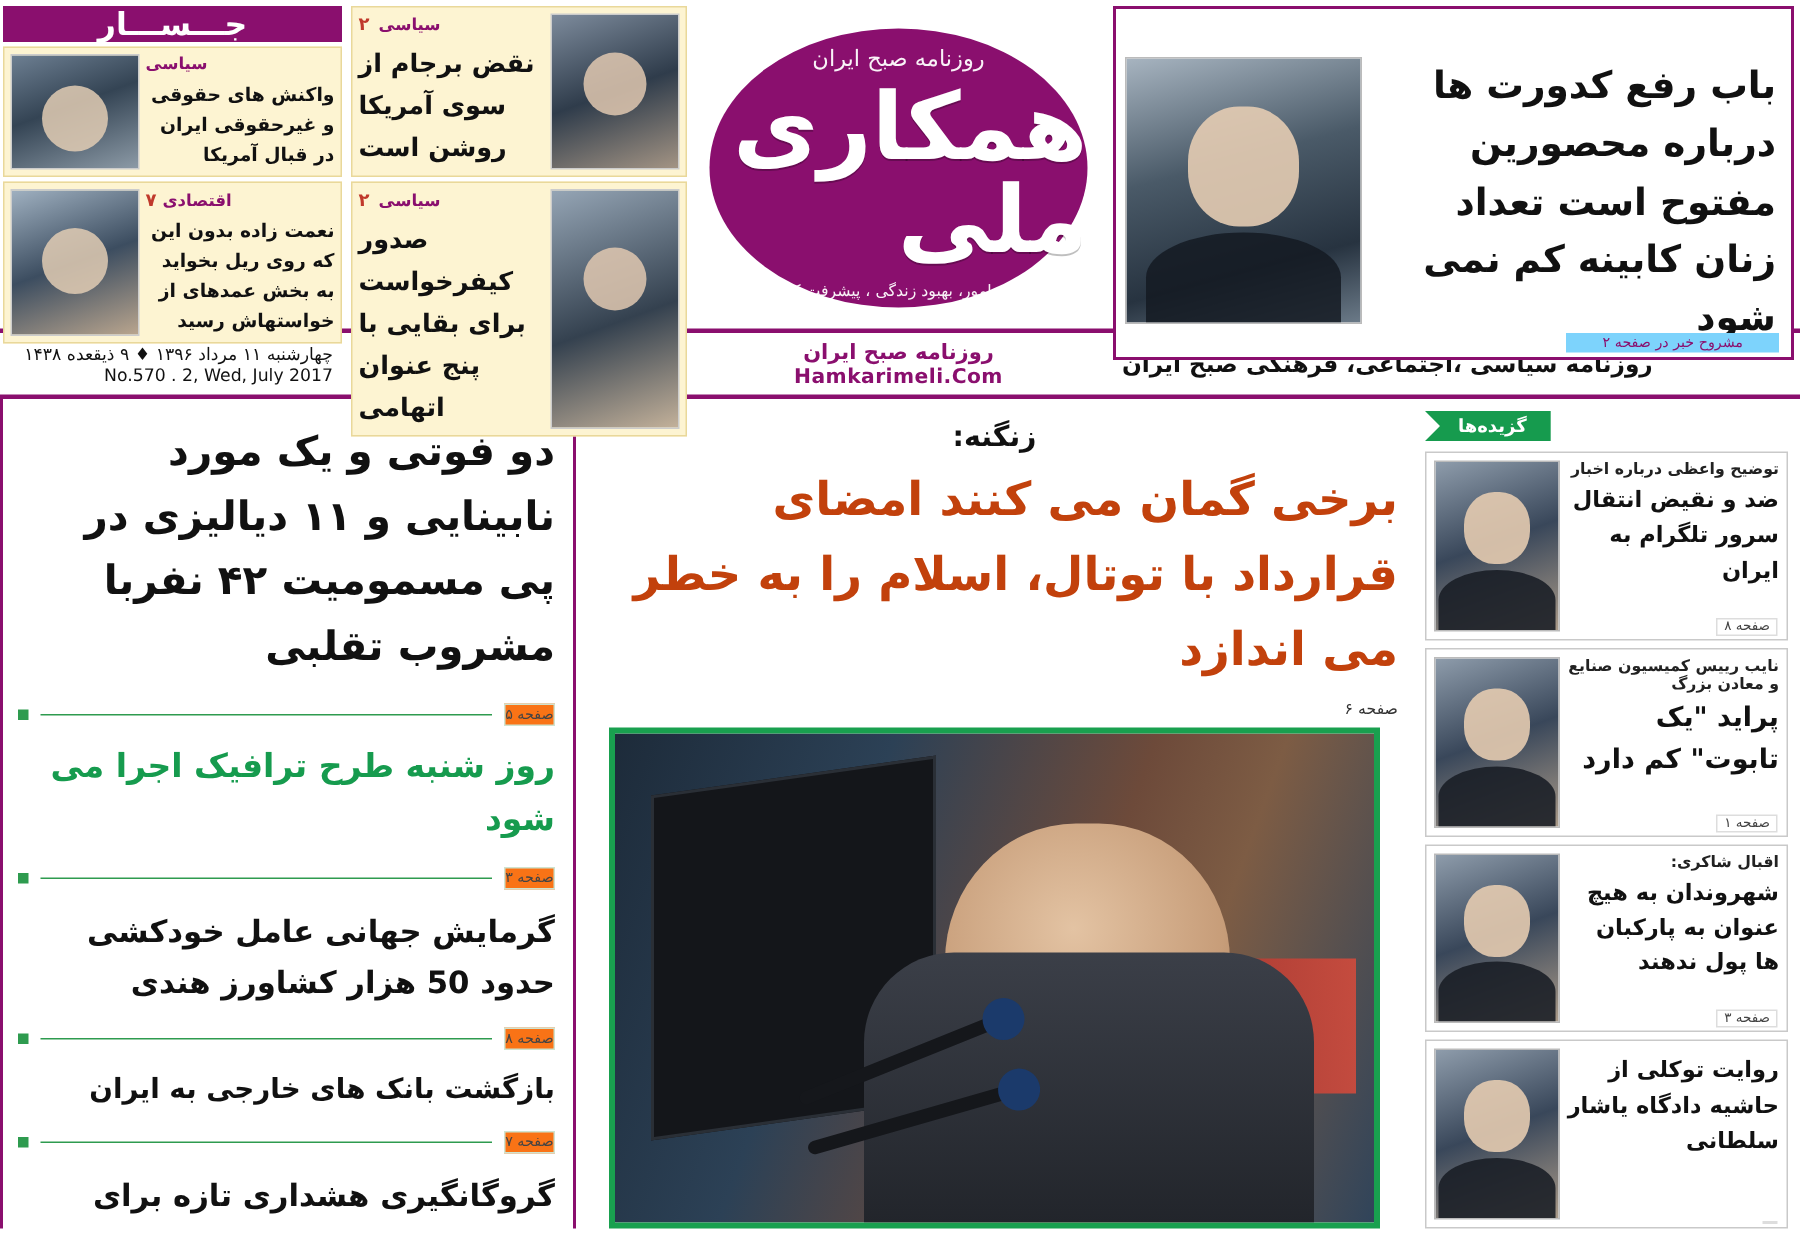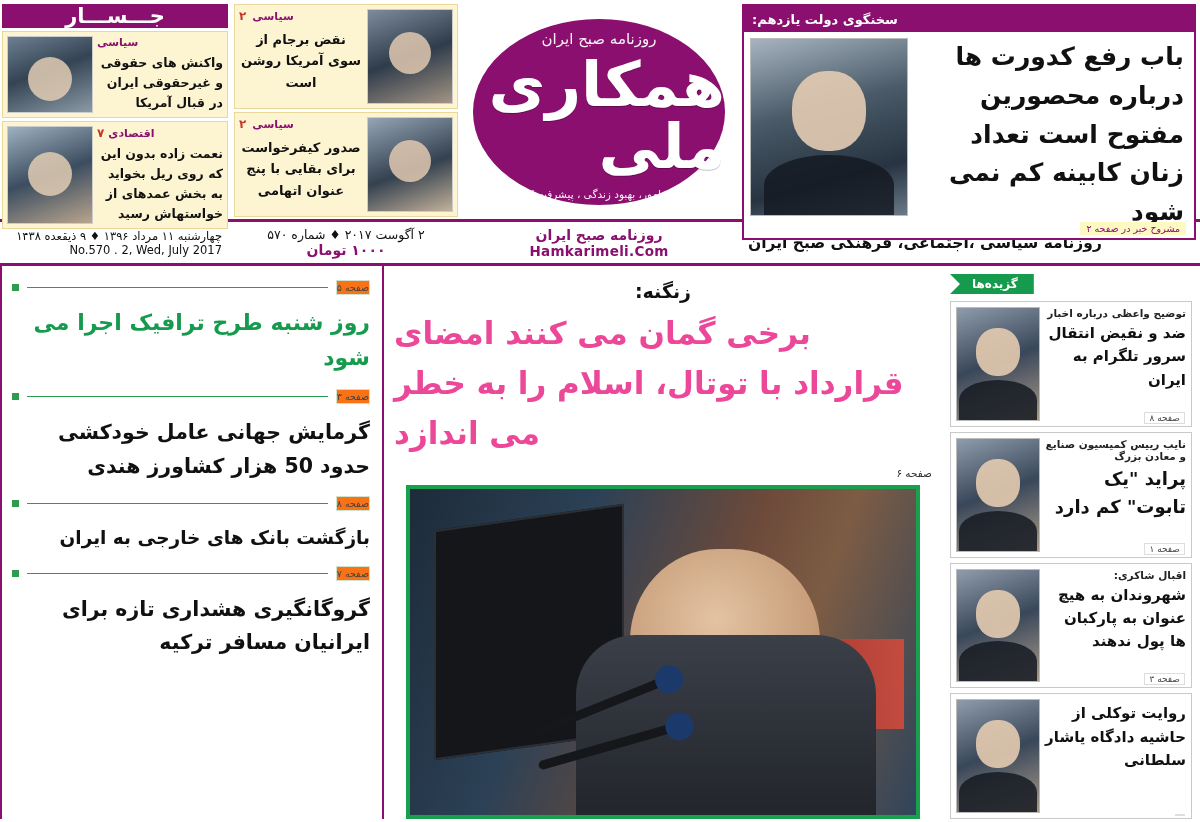--- a/index.html
+++ b/index.html
@@ -144,23 +144,23 @@
     font-size: 11px;
     font-weight: bold;
   }
   .mid-news .pagenum {
     color: #c0392b;
     font-weight: bold;
     font-size: 12px;
   }
   .mid-news .headline {
     margin-top: 6px;
-    font-size: 13px;
+    font-size: 17px;
     line-height: 1.65;
-    text-align: center;
+    text-align: left;
     font-weight: bold;
     color: #111;
   }
 
   
   .logo-block {
     width: 278px;
     display: flex;
     flex-direction: column;
     align-items: center;
@@ -258,22 +258,22 @@
     width:130px;height:60px;border-radius:50% 50% 0 0;
     background:rgba(20,26,34,.85);
     left:50%;bottom:0;
     transform:translateX(-50%);
   }
   .feature-foot {
     position: absolute;
     bottom: 3px; right: 8px;
     font-size: 9.5px;
     color: #8a0f6e;
-    background: #fef9c3;
-    padding: 1px 6px;
+    background: #7dd3fc;
+    padding: 1px 24px;
   }
 
   
   .infobar {
     display: flex;
     flex-direction: row-reverse;
     height: 44px;
     align-items: stretch;
     border-bottom: 3px solid #8a0f6e;
     background: #fff;
@@ -378,22 +378,22 @@
     align-self: center;
     font-size: 19px;
     font-weight: bold;
     color: #111;
     margin: 6px 0 6px;
   }
   .center-headline {
     font-size: 31px;
     font-weight: bold;
     line-height: 1.62;
-    text-align: left;
-    color: #ec4899;
+    text-align: right;
+    color: #c2410c;
     margin-bottom: 6px;
   }
   .center-page {
     align-self: flex-start;
     font-size: 10.5px;
     color: #333;
     margin: 2px 0 6px 4px;
   }
   .center-photo {
     width: 514px;
@@ -580,21 +580,20 @@
     <div class="logo-block">
       <div class="logo-oval">
         <div class="logo-sub-top">روزنامه صبح ایران</div>
         <div class="logo-name">همکاری ملی</div>
         <div class="logo-motto">اصلاح امور، بهبود زندگی ، پیشرفت کشور</div>
       </div>
     </div>
 
     <div class="top-left-col">
       <div class="feature-box">
-        <div class="fbar">سخنگوی دولت یازدهم:</div>
         <div class="fimg"></div>
         <div class="ftxt">باب رفع کدورت ها درباره محصورین مفتوح است تعداد زنان کابینه کم نمی شود</div>
         <div class="feature-foot">مشروح خبر در صفحه ۲</div>
       </div>
     </div>
   </div>
 
   <div class="infobar">
     <div class="seg seg-date">
       <div class="l1">چهارشنبه ۱۱ مرداد ۱۳۹۶ ♦ ۹ ذیقعده ۱۴۳۸</div>
@@ -609,20 +608,21 @@
       <div class="l2">Hamkarimeli.Com</div>
     </div>
     <div class="seg seg-slogan">
       <div class="l1">روزنامه سیاسی ،اجتماعی، فرهنگی صبح ایران</div>
     </div>
   </div>
 
   <div class="content">
 
     <div class="col-right">
+      <div class="lead-headline">دو فوتی و یک مورد نابینایی و ۱۱ دیالیزی در پی مسمومیت ۴۲ نفربا مشروب تقلبی</div>
       <div class="pagemark">
         <span class="sq"></span>
         <span class="rule"></span>
         <span class="label">صفحه ۵</span>
       </div>
 
       <div class="green-headline">روز شنبه طرح ترافیک اجرا می شود</div>
       <div class="pagemark">
         <span class="sq"></span>
         <span class="rule"></span>

